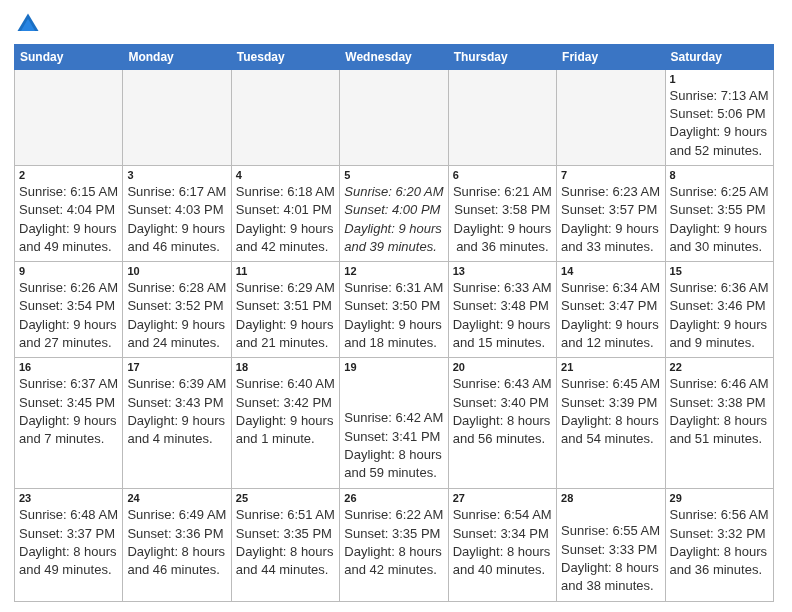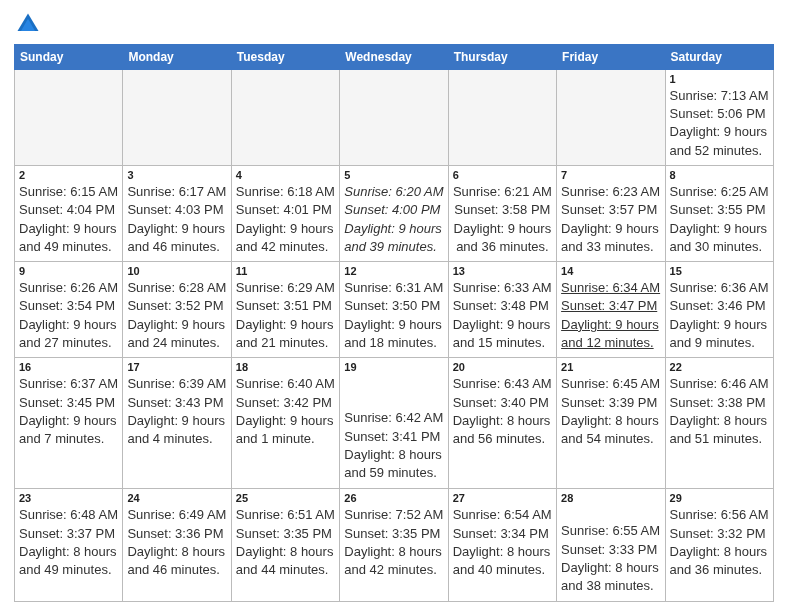--- a/index.html
+++ b/index.html
@@ -230,21 +230,21 @@
           </td>
           <td>
             <span class="day-num">13</span>
             <div class="day-info" style="white-space: pre-line;">Sunrise: 6:33 AM
 Sunset: 3:48 PM
 Daylight: 9 hours
 and 15 minutes.</div>
           </td>
           <td>
             <span class="day-num">14</span>
-            <div class="day-info" style="white-space: pre-line; text-decoration: underline;">Sunrise: 6:34 AM
+            <div class="day-info" style="white-space: pre-line;">Sunrise: 6:34 AM
 Sunset: 3:47 PM
 Daylight: 9 hours
 and 12 minutes.</div>
           </td>
           <td>
             <span class="day-num">15</span>
             <div class="day-info" style="white-space: pre-line;">Sunrise: 6:36 AM
 Sunset: 3:46 PM
 Daylight: 9 hours
 and 9 minutes.</div>
@@ -318,21 +318,21 @@
           </td>
           <td>
             <span class="day-num">25</span>
             <div class="day-info" style="white-space: pre-line;">Sunrise: 6:51 AM
 Sunset: 3:35 PM
 Daylight: 8 hours
 and 44 minutes.</div>
           </td>
           <td>
             <span class="day-num">26</span>
-            <div class="day-info" style="white-space: pre-line;">Sunrise: 7:52 AM
+            <div class="day-info" style="white-space: pre-line;">Sunrise: 6:22 AM
 Sunset: 3:35 PM
 Daylight: 8 hours
 and 42 minutes.</div>
           </td>
           <td>
             <span class="day-num">27</span>
             <div class="day-info" style="white-space: pre-line;">Sunrise: 6:54 AM
 Sunset: 3:34 PM
 Daylight: 8 hours
 and 40 minutes.</div>

